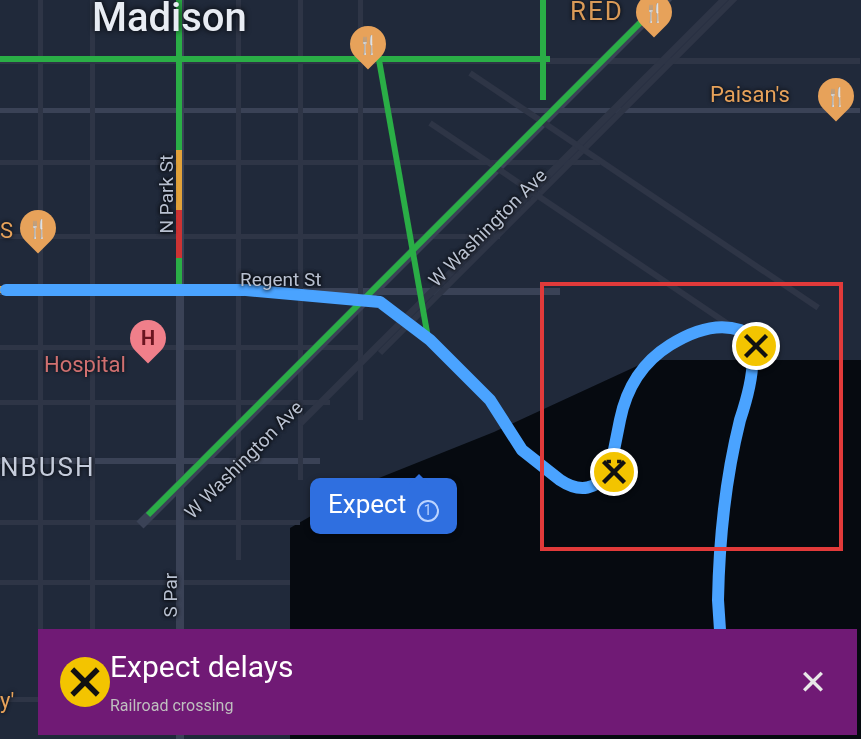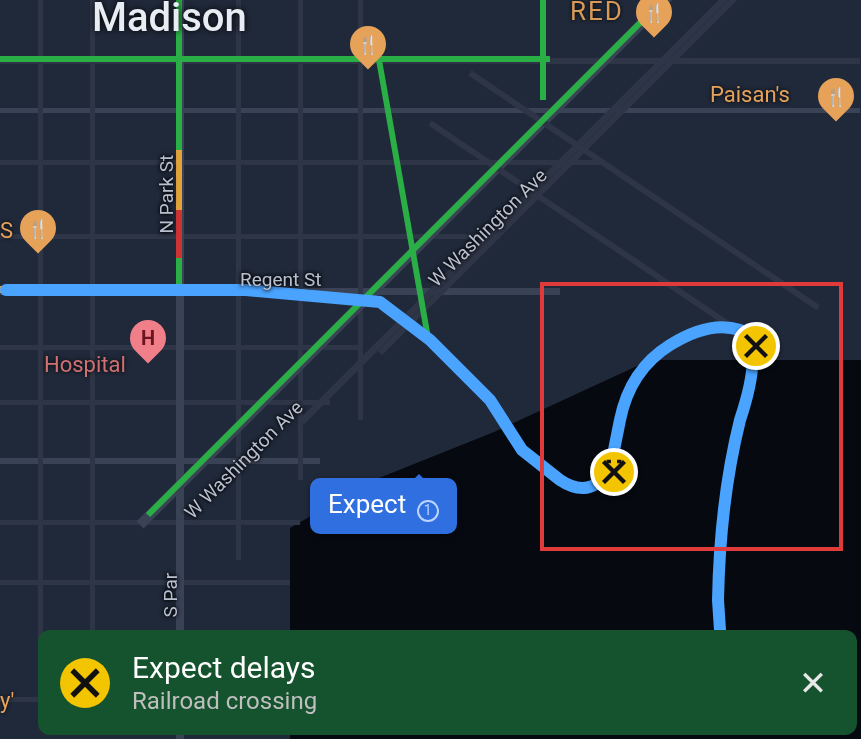--- a/index.html
+++ b/index.html
@@ -128,39 +128,37 @@
   .rr-marker .disc svg .x { stroke: #111; stroke-width: 5; }
   
   .highlight-box {
     position: absolute;
     border: 4px solid #e13a3a;
   }
   
   .notif {
     position: absolute;
     left: 38px; right: 4px; bottom: 4px;
-    background: #14532d;
+    background: #701a75;
     color: #fff;
     display: flex;
     align-items: center;
     padding: 20px 22px;
-    gap: 22px;
-    border-radius: 12px;
   }
   .notif .rr-icon {
     width: 50px; height: 50px; flex: 0 0 50px;
     border-radius: 50%;
     background: #f3c400;
     position: relative;
   }
   .notif .rr-icon svg { position: absolute; inset: 8px; }
   .notif .rr-icon svg .x { stroke: #111; stroke-width: 5; }
   .notif .txt { flex: 1; }
   .notif .title { font-size: 30px; font-weight: 400; }
-  .notif .sub { font-size: 24px; color: #bfbfbf; margin-top: 2px; }
+  .notif .sub { font-size: 16px; color: #bfbfbf; margin-top: 12px; }
   .notif .close {
     font-size: 34px; color: #e8e8e8;
     width: 44px; height: 44px;
     display: flex; align-items: center; justify-content: center;
     cursor: pointer;
   }
 </style>
 </head>
 <body>
 
@@ -203,20 +201,21 @@
   <div class="road traffic-green" style="left:540px; top:0; width:6px; height:100px;"></div>
 
   <div class="route" style="left:0; top:284px; width:250px; height:12px;"></div>
   <svg class="route-curve" style="left:0; top:0;" width="861" height="739">
     <path d="M 246 290 L 380 302 L 430 340 L 490 400 L 522 450 L 560 480 Q 590 500 610 470 L 620 420 Q 630 370 670 345 Q 710 320 740 330 Q 765 345 740 420 Q 720 500 718 600 L 722 660"></path>
   </svg>
 
   <div class="city-label" style="left:92px; top:-6px;">Madison</div>
 
   <div class="area-label" style="left:570px; top:-4px; color:#d99a58;">RED</div>
+  <div class="area-label" style="left:0px; top:452px;">NBUSH</div>
   <div class="poi-label" style="left:0px; top:218px;">S</div>
   <div class="poi-label" style="left:0px; top:688px;">y'</div>
 
   <div class="street-label vert" style="left:166px; top:222px;">N Park St</div>
   <div class="street-label vert" style="left:170px; top:606px;">S Par</div>
   <div class="street-label" style="left:240px; top:268px;">Regent St</div>
   <div class="street-label diag45" style="left:432px; top:272px;">W Washington Ave</div>
   <div class="street-label diag45" style="left:188px; top:504px;">W Washington Ave</div>
 
   <div class="pin restaurant" style="left:20px; top:210px;">

